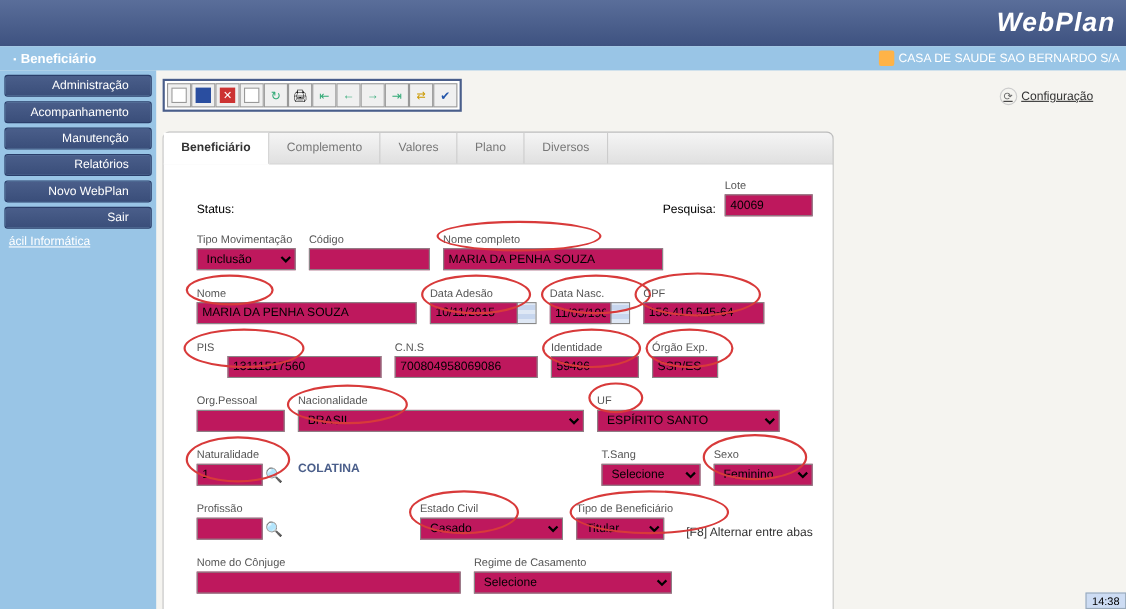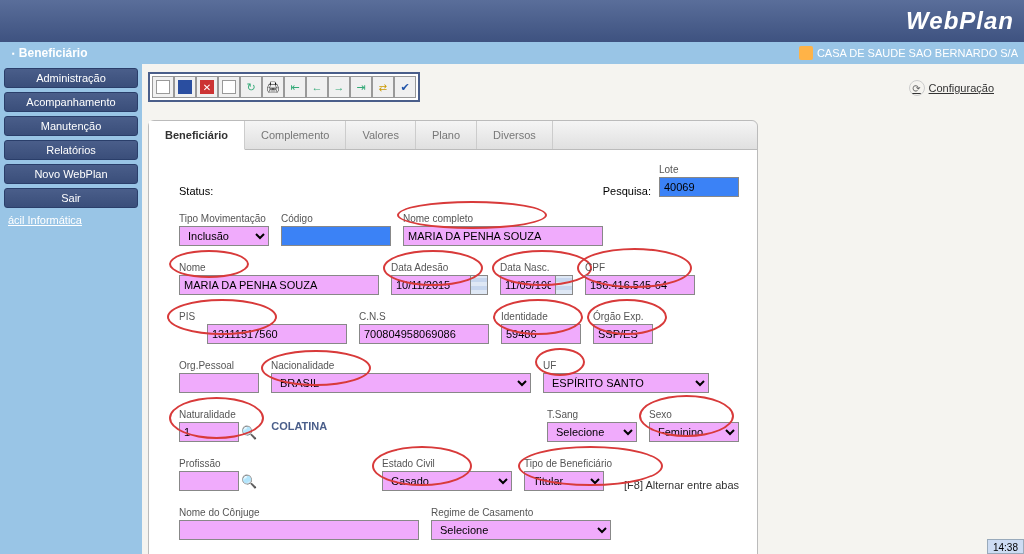--- a/index.html
+++ b/index.html
@@ -6,38 +6,38 @@
 html,body{width:1024px;height:554px;overflow:hidden;background:#f5f4f0}
 .header{height:42px;background:#4a5e8a;background:linear-gradient(#5a6e9a,#3e5280);display:flex;align-items:center;justify-content:flex-end;padding-right:10px}
 .header-title{color:#fff;font-size:24px;font-style:italic;font-weight:bold;letter-spacing:1px}
 .subheader{height:22px;background:#99c5e6;display:flex;align-items:center;justify-content:flex-end;padding-right:6px;position:relative}
 .subheader-left{position:absolute;left:4px;top:0;height:22px;display:flex;align-items:center;color:#fff;font-weight:bold;font-size:12px;padding-left:8px}
 .subheader-left::before{content:"▪";margin-right:4px;color:#fff;font-size:8px}
 .org{color:#fff;font-size:11px;display:flex;align-items:center;gap:4px}
 .org-icon{width:14px;height:14px;background:#ffb347;border-radius:2px}
 .layout{display:flex;height:calc(554px - 64px)}
 .sidebar{width:142px;background:#99c5e6;padding:4px;display:flex;flex-direction:column;gap:4px}
-.side-btn{background:linear-gradient(#4a5e8a,#3a4e7a);color:#fff;border:1px solid #2a3e6a;border-radius:3px;padding:3px 6px;font-size:11px;cursor:pointer;text-align:center}
+.side-btn{background:linear-gradient(#4a5e8a,#3a4e7a);color:#fff;border:1px solid #2a3e6a;border-radius:3px;padding:3px 20px;font-size:11px;cursor:pointer;text-align:right}
 .side-link{color:#fff;text-decoration:underline;font-size:11px;padding:2px 4px;cursor:pointer}
 .main{flex:1;padding:8px 6px;overflow:auto;position:relative}
 .toolbar{display:flex;gap:0;border:2px solid #4a5e8a;padding:2px;background:#fff;width:max-content;margin-bottom:4px}
 .tool-btn{width:22px;height:22px;border:1px solid #999;background:#f0f0f0;display:flex;align-items:center;justify-content:center;cursor:pointer;font-size:12px}
 .tool-square{width:14px;height:14px}
 .config-link{position:absolute;right:30px;top:16px;font-size:11px;text-decoration:underline;color:#333;display:flex;align-items:center;gap:4px}
 .config-link::before{content:"⟳";width:14px;height:14px;display:inline-flex;align-items:center;justify-content:center;font-size:10px;color:#666;border:1px solid #ccc;border-radius:50%}
 .panel{background:#e8e8e8;border:1px solid #bbb;border-radius:6px;margin-top:18px;padding:0;width:calc(100% - 260px)}
 .tabs{display:flex;border-bottom:1px solid #bbb;background:linear-gradient(#f5f5f5,#e0e0e0);border-radius:6px 6px 0 0}
 .tab{padding:8px 16px;color:#777;cursor:pointer;font-size:11px;border-right:1px solid #ccc}
 .tab.active{background:#fff;color:#333;font-weight:bold;border-bottom:1px solid #fff;margin-bottom:-1px}
 .form-body{background:#fff;padding:14px 18px 20px 30px}
 .row{display:flex;align-items:flex-end;gap:12px;margin-bottom:16px;flex-wrap:wrap}
 .field{display:flex;flex-direction:column;gap:2px;position:relative}
 .field label{font-size:10px;color:#555;white-space:nowrap}
-.inp,.sel{border:1px solid #888;background:#f0abfc;padding:2px 4px;font-size:11px;height:20px}
-.readonly{background:#3b82f6}
+.inp,.sel{border:1px solid #888;background:#be185d;padding:2px 4px;font-size:11px;height:20px}
+.readonly{background:#be185d}
 .date-wrap{display:flex;align-items:center}
 .date-btn{width:18px;height:20px;border:1px solid #888;background:repeating-linear-gradient(0deg,#dfe8f5 0 4px,#c7d6ee 4px 8px);margin-left:-1px;cursor:pointer}
 .lookup-btn{border:none;background:none;cursor:pointer;font-size:13px;color:#888;margin-left:2px}
 .circle{position:absolute;border:2px solid #d83a3a;border-radius:50%;pointer-events:none}
 .hint{font-size:11px;color:#333;margin-left:0}
 .lookup-text{font-weight:bold;color:#4a5e8a;font-size:11px;align-self:center;margin-left:2px}
 .clock{position:absolute;right:0;bottom:0;background:#cddcf3;border:1px solid #9ab;padding:0 5px;font-size:10px;height:15px;line-height:15px}
 </style>
 </head>
 <body>

